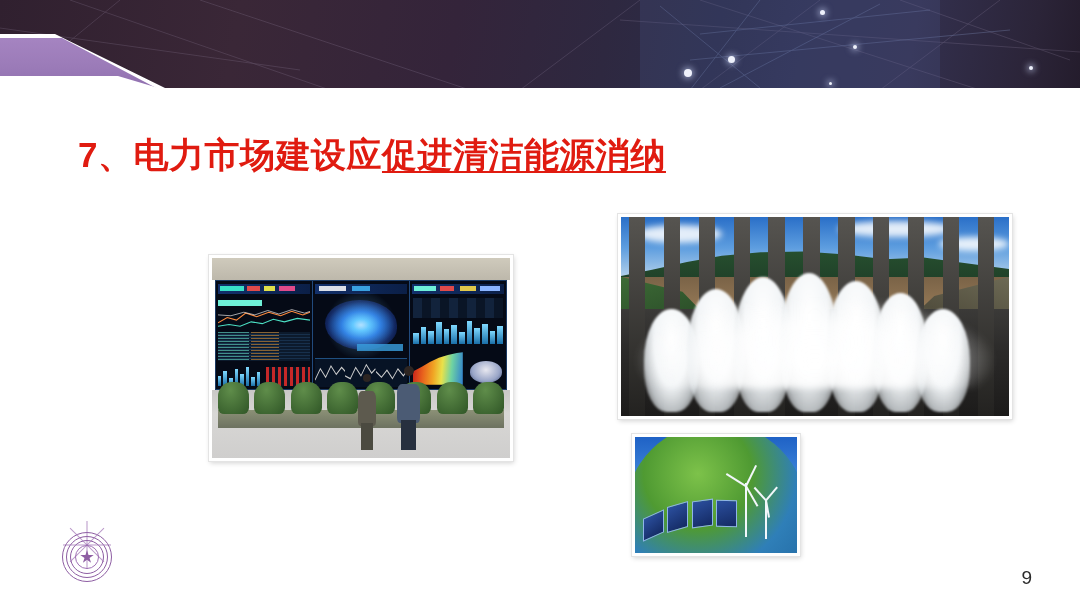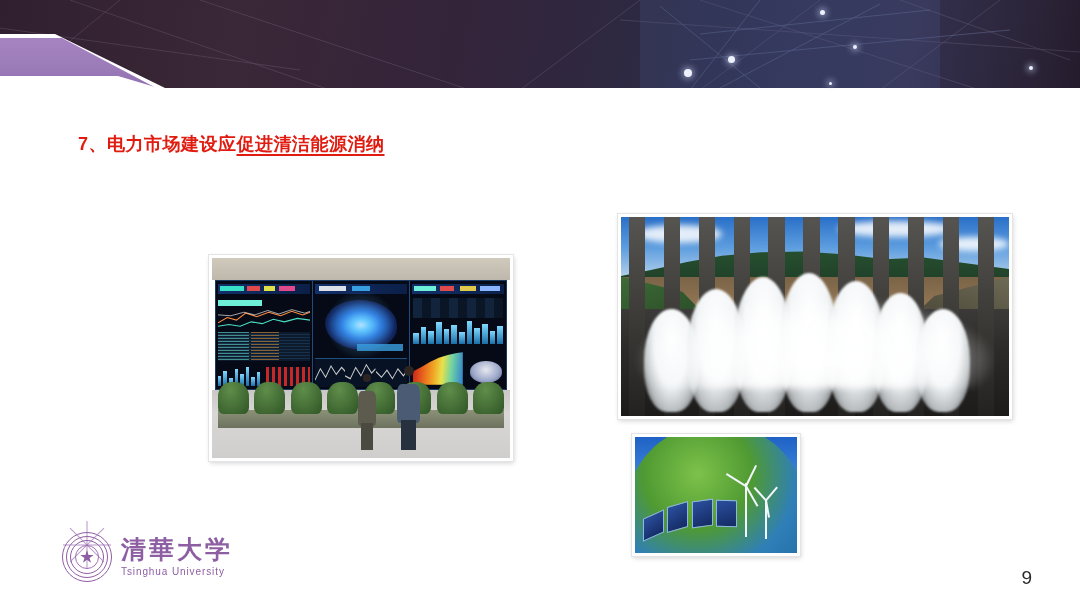--- a/index.html
+++ b/index.html
@@ -78,21 +78,21 @@
     white-space: nowrap;
     text-shadow: 0 1px 3px rgba(0,0,0,.45);
     z-index: 5;
   }
 
   
   .subtitle {
     position: absolute;
     left: 78px;
     top: 132px;
-    font-size: 18px;
+    font-size: 35px;
     font-weight: bold;
     color: #e01b10;
     letter-spacing: .5px;
     white-space: nowrap;
   }
   .subtitle .u { text-decoration: underline; text-underline-offset: 4px; text-decoration-thickness: 2px; }
 
   
   .photo {
     position: absolute;
@@ -468,19 +468,15 @@
     <div class="tick" style="transform:translate(-50%,-50%) rotate(0deg)"></div>
     <div class="tick" style="transform:translate(-50%,-50%) rotate(45deg)"></div>
     <div class="tick" style="transform:translate(-50%,-50%) rotate(90deg)"></div>
     <div class="tick" style="transform:translate(-50%,-50%) rotate(135deg)"></div>
     <div class="tick" style="transform:translate(-50%,-50%) rotate(180deg)"></div>
     <div class="tick" style="transform:translate(-50%,-50%) rotate(225deg)"></div>
     <div class="tick" style="transform:translate(-50%,-50%) rotate(270deg)"></div>
     <div class="tick" style="transform:translate(-50%,-50%) rotate(315deg)"></div>
     <div class="star"></div>
   </div>
-  <div class="logo-text">
-    <div class="logo-cn">清華大学</div>
-    <div class="logo-en">Tsinghua University</div>
-  </div>
 </div>
 
 <div class="page-number">9</div>
 
 </body></html>

